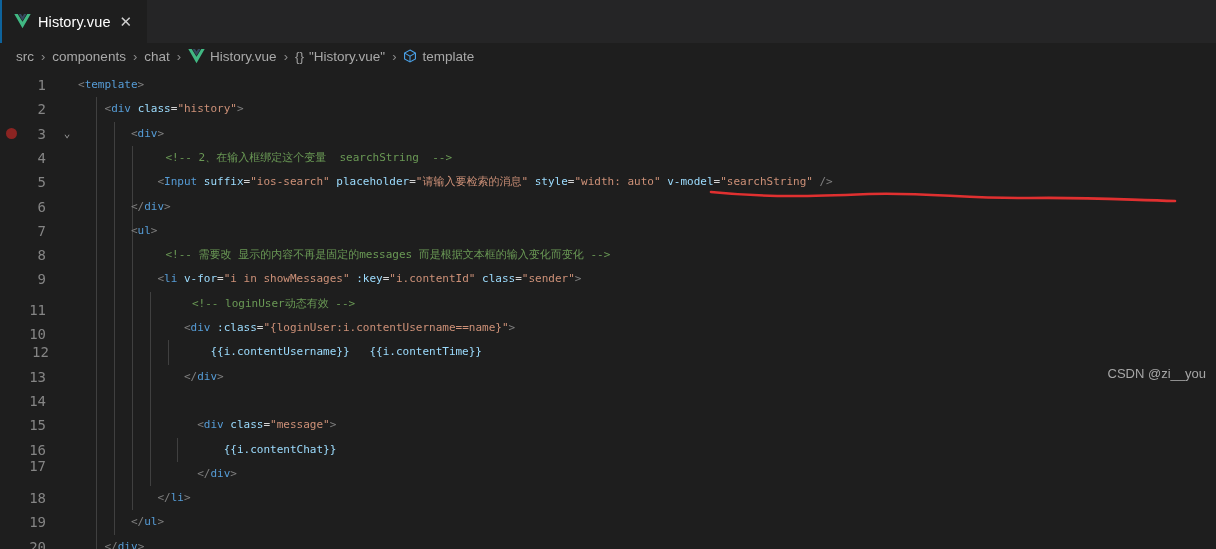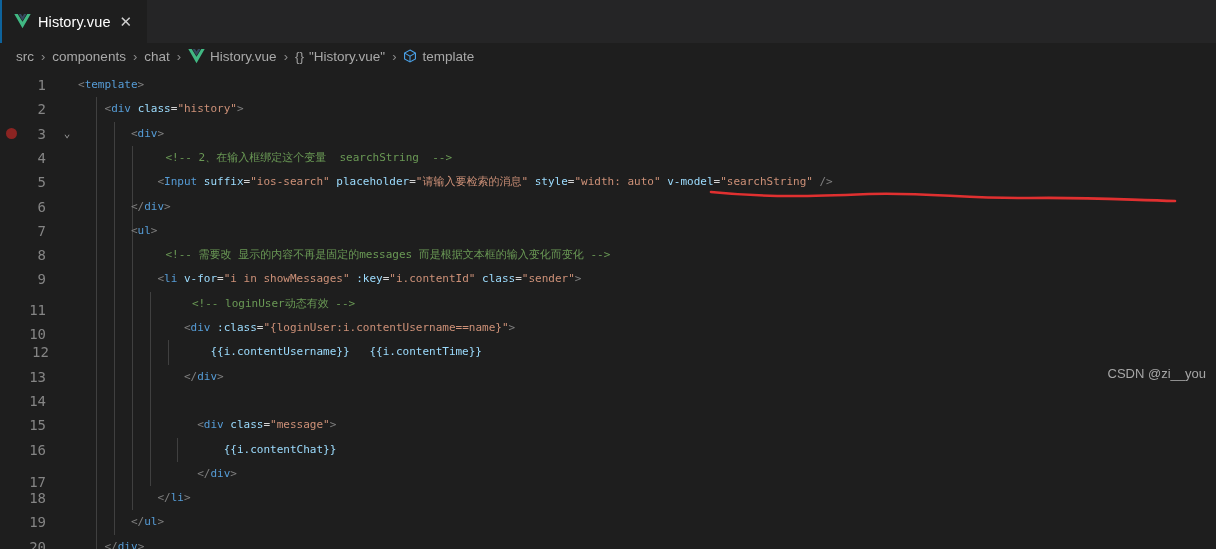--- a/index.html
+++ b/index.html
@@ -185,21 +185,21 @@
           <div class="lineno" style="top: 149.8px;">7</div>
           <div class="lineno" style="top: 174.1px;">8</div>
           <div class="lineno" style="top: 198.4px;">9</div>
           <div class="lineno" style="top: 222.7px; margin-top: 30px;">10</div>
           <div class="lineno" style="top: 229px;">11</div>
           <div class="lineno" style="top: 271.3px; padding-left: 32px;">12</div>
           <div class="lineno" style="top: 295.6px;">13</div>
           <div class="lineno" style="top: 319.9px;">14</div>
           <div class="lineno" style="top: 344.2px;">15</div>
           <div class="lineno" style="top: 368.5px;">16</div>
-          <div class="lineno" style="top: 401px;">17</div>
+          <div class="lineno" style="top: 385px;">17</div>
           <div class="lineno" style="top: 417.1px;">18</div>
           <div class="lineno" style="top: 441.4px;">19</div>
           <div class="lineno" style="top: 465.7px;">20</div>
         </div>
       <div class="fold" id="foldchev" style="top: 52.6px;">⌄</div>
     </div>
 
     <div class="code-area" id="codeArea"><div class="iguide" style="left: 99.22px; top: 368.5px; height: 24.3px;"></div><div class="iguide" style="left: 90.2px; top: 271.3px; height: 24.3px;"></div><div class="iguide" style="left: 72.16px; top: 222.7px; height: 194.4px;"></div><div class="iguide" style="left: 54.12px; top: 76.9px; height: 364.5px;"></div><div class="iguide" style="left: 36.08px; top: 52.6px; height: 413.1px;"></div><div class="iguide" style="left: 18.04px; top: 28.3px; height: 461.7px;"></div>
       
       <svg class="annot-underline" id="annot" width="470" height="22" style="left: 631px; top: 117.2px;">

